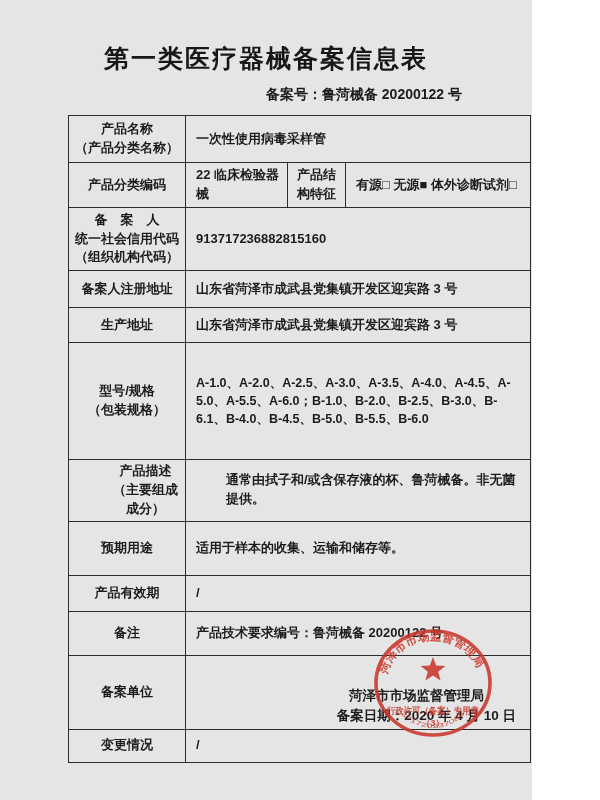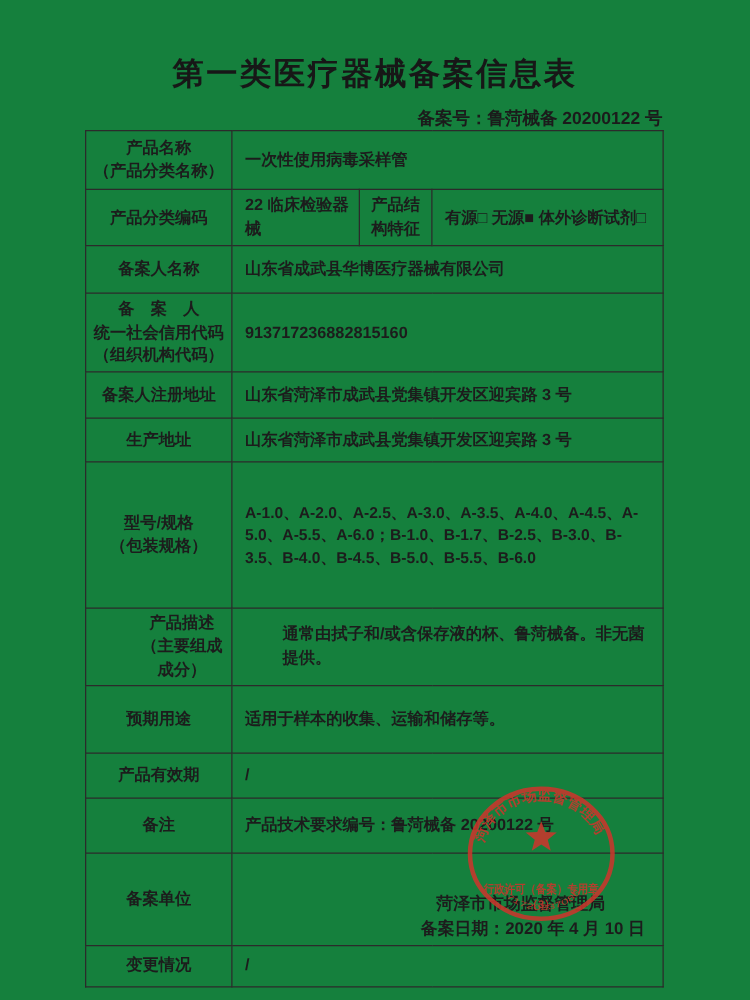--- a/index.html
+++ b/index.html
@@ -1,20 +1,20 @@
 <!DOCTYPE html>
 <html><head>
 <meta charset="utf-8">
 <style>
   html,body { margin:0; padding:0; }
   body { font-family: "Liberation Sans", sans-serif; }
   .page {
     position: relative;
-    width: 600px; height: 800px;
-    background: #15803d;
+    width: 532px; height: 800px;
+    background: #e5e5e5;
     overflow: hidden;
     color: #1c1c1c;
   }
   .title {
     position: absolute;
     top: 42px; left: 0; right: 0;
     margin: 0;
     text-align: center;
     font-size: 25px;
     font-weight: 700;
@@ -23,21 +23,21 @@
   }
   .record-no {
     position: absolute;
     top: 86px; right: 70px;
     font-size: 14px;
     font-weight: 700;
     color: #1b1b1b;
   }
   table.form {
     position: absolute;
-    left: 68px; top: 104px;
+    left: 68px; top: 115px;
     width: 462px;
     border-collapse: collapse;
     table-layout: fixed;
     font-size: 13px;
   }
   table.form td {
     border: 1.5px solid #2b2b2b;
     vertical-align: middle;
     font-weight: 600;
     line-height: 1.45;
@@ -95,24 +95,20 @@
         <td class="val" colspan="3">一次性使用病毒采样管</td>
       </tr>
 
       <tr class="r2">
         <td class="lbl">产品分类编码</td>
         <td class="val">22 临床检验器械</td>
         <td class="lbl">产品结构特征</td>
         <td class="val">有源□ 无源■ 体外诊断试剂□</td>
       </tr>
 
-      <tr class="r3">
-        <td class="lbl">备案人名称</td>
-        <td class="val" colspan="3">山东省成武县华博医疗器械有限公司</td>
-      </tr>
 
       <tr class="r4">
         <td class="lbl">
           <div>备　案　人</div>
           <div>统一社会信用代码</div>
           <div>（组织机构代码）</div>
         </td>
         <td class="val" colspan="3">913717236882815160</td>
       </tr>
 
@@ -124,21 +120,21 @@
       <tr class="r6">
         <td class="lbl">生产地址</td>
         <td class="val" colspan="3">山东省菏泽市成武县党集镇开发区迎宾路 3 号</td>
       </tr>
 
       <tr class="r7">
         <td class="lbl">
           <div>型号/规格</div>
           <div>（包装规格）</div>
         </td>
-        <td class="val spec-val" colspan="3">A-1.0、A-2.0、A-2.5、A-3.0、A-3.5、A-4.0、A-4.5、A-5.0、A-5.5、A-6.0；B-1.0、B-1.7、B-2.5、B-3.0、B-3.5、B-4.0、B-4.5、B-5.0、B-5.5、B-6.0</td>
+        <td class="val spec-val" colspan="3">A-1.0、A-2.0、A-2.5、A-3.0、A-3.5、A-4.0、A-4.5、A-5.0、A-5.5、A-6.0；B-1.0、B-2.0、B-2.5、B-3.0、B-6.1、B-4.0、B-4.5、B-5.0、B-5.5、B-6.0</td>
       </tr>
 
       <tr class="r8">
         <td class="lbl">
           <div>产品描述</div>
           <div>（主要组成成分）</div>
         </td>
         <td class="val" colspan="3">通常由拭子和/或含保存液的杯、鲁菏械备。非无菌提供。</td>
       </tr>
 

